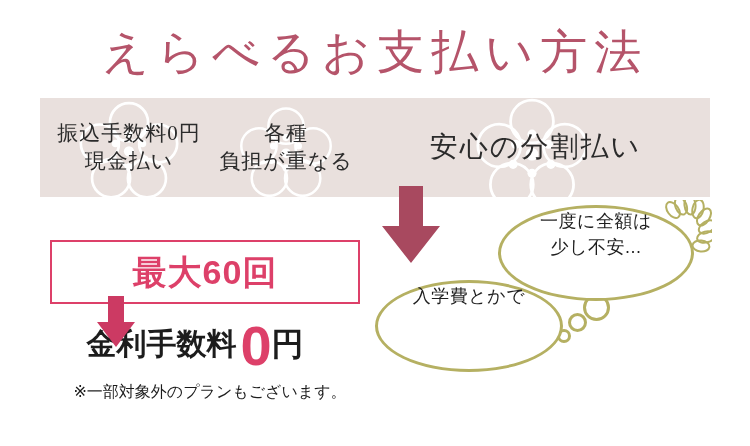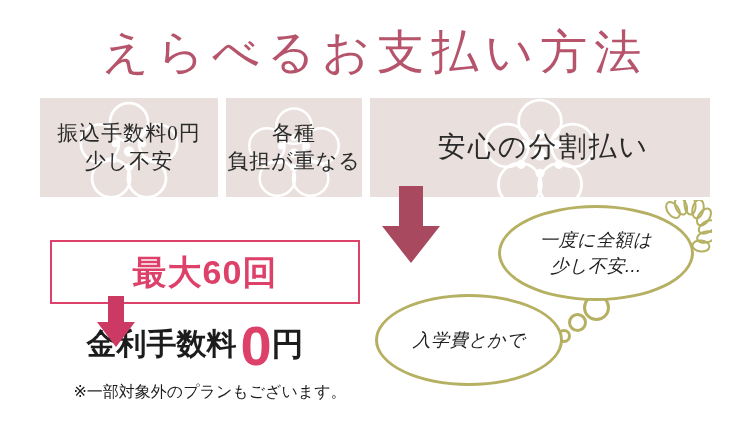--- a/index.html
+++ b/index.html
@@ -32,21 +32,20 @@
   }
 
   
   #boxes-row {
     position: absolute;
     left: 40px;
     top: 98px;
     width: 670px;
     height: 99px;
     display: flex;
-    gap: 8px;
   }
   .feature-box {
     position: relative;
     background: #e9e0dd;
     overflow: hidden;
     display: flex;
     align-items: center;
     justify-content: center;
   }
   .feature-box.w1 { width: 178px; }
@@ -172,43 +171,41 @@
   }
 
   
   .bubble {
     position: absolute;
     border: 3px solid #b5b062;
     border-radius: 50%;
     background: #ffffff;
     box-sizing: border-box;
     display: flex;
-    align-items: center;
     justify-content: center;
-    font-style: italic;
   }
   .bubble-text {
     font-family: "Liberation Sans", "DejaVu Sans", sans-serif;
     font-size: 18px;
     color: #1e1e1e;
     text-align: center;
     line-height: 1.45;
     letter-spacing: 0.5px;
     white-space: nowrap;
   }
   #bubble-top {
     left: 498px;
     top: 205px;
     width: 196px;
     height: 96px;
     z-index: 5;
   }
   #bubble-bottom {
     left: 375px;
-    top: 294px;
+    top: 280px;
     width: 188px;
     height: 92px;
     z-index: 6;
   }
 
   
   .tail-dot {
     position: absolute;
     border: 3px solid #b5b062;
     border-radius: 50%;
@@ -251,21 +248,21 @@
         <circle cx="50" cy="34" r="3.4"></circle>
         <circle cx="62" cy="42" r="3.4"></circle>
         <circle cx="64" cy="56" r="3.4"></circle>
         <circle cx="50" cy="63" r="3.4"></circle>
         <circle cx="36" cy="56" r="3.4"></circle>
         <circle cx="38" cy="42" r="3.4"></circle>
       </g>
     </svg>
     <div class="box-label small">
       <span>振込手数料0円</span><br>
-      <span>少し不安</span>
+      <span>現金払い</span>
     </div>
   </div>
 
   <div class="feature-box w2">
     <svg class="blossom b2" viewBox="0 0 100 100">
       <g fill="none" stroke="#ffffff" stroke-width="2.4">
         <circle cx="50" cy="23" r="17"></circle>
         <circle cx="76" cy="42" r="17"></circle>
         <circle cx="66" cy="73" r="17"></circle>
         <circle cx="34" cy="73" r="17"></circle>

